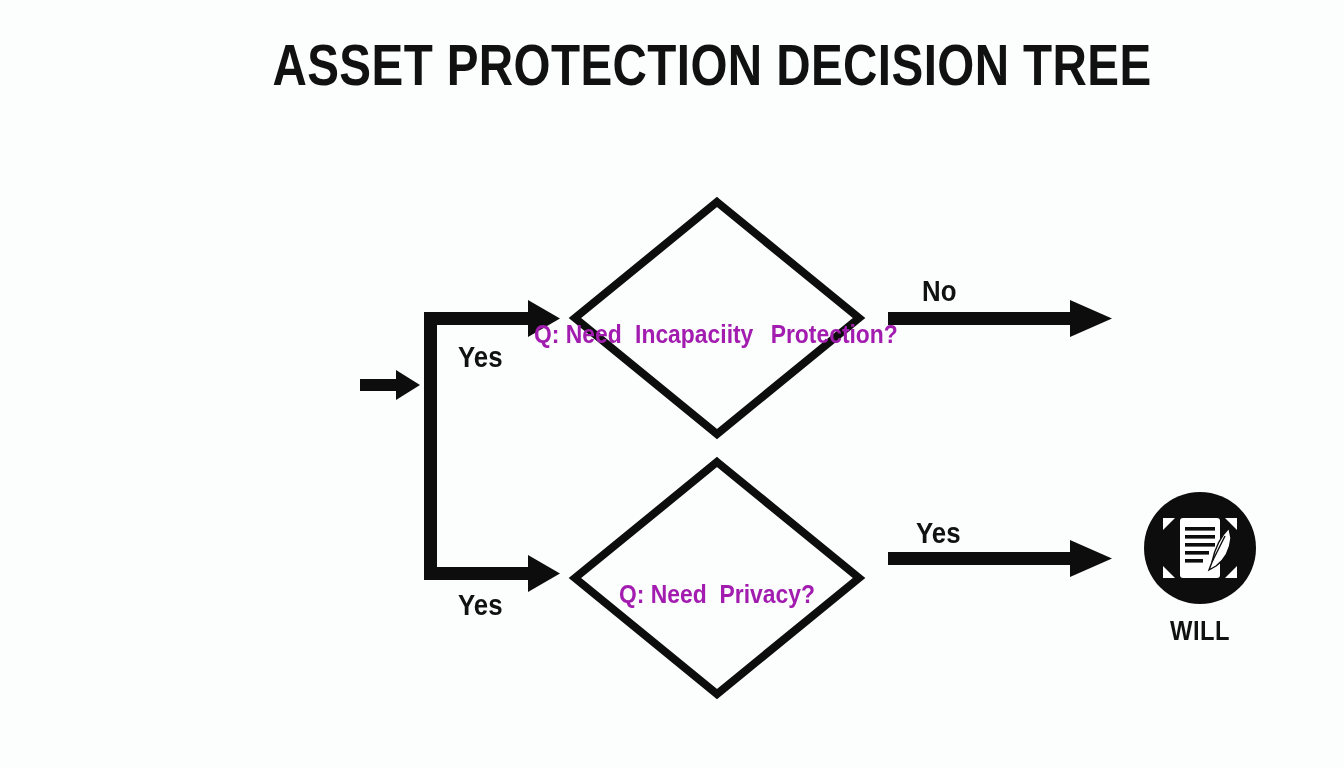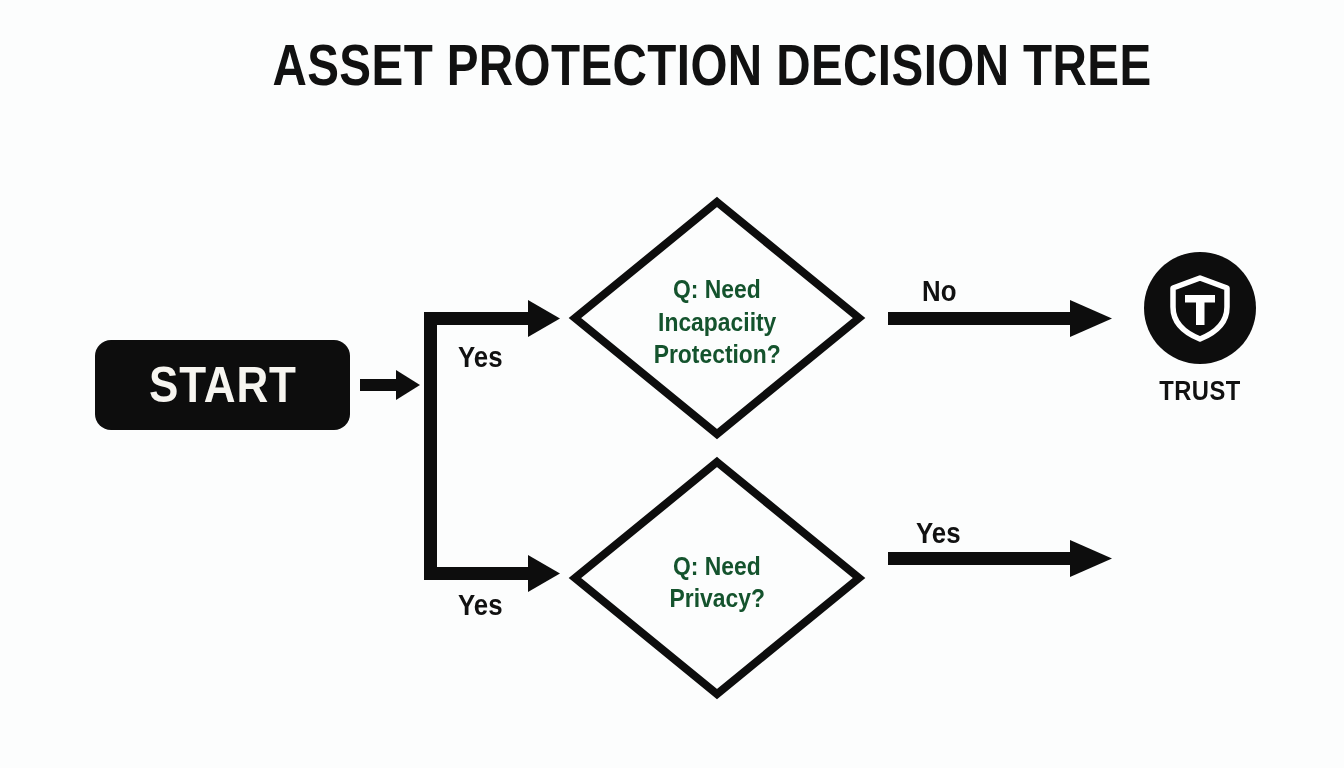--- a/index.html
+++ b/index.html
@@ -102,33 +102,33 @@
   .diamond-2 { left: 527px; top: 454px; }
 
   .diamond-wrap svg {
     position: absolute;
     left: 0;
     top: 0;
   }
   .diamond-text {
     position: absolute;
     left: 0;
-    top: 4px;
+    top: 16px;
     width: 300px;
     height: 248px;
     display: flex;
-    flex-direction: column;
+    flex-direction: row;
     align-items: center;
     justify-content: center;
     text-align: center;
     font-family: "Liberation Sans", sans-serif;
     font-weight: bold;
     font-size: 26px;
     line-height: 1.25;
-    color: #14532d;
+    color: #a21caf;
   }
   .diamond-text span {
     transform: scaleX(0.88);
     display: block;
     white-space: nowrap;
   }
 
   
   .outcome {
     position: absolute;
@@ -191,23 +191,20 @@
       <rect x="848" y="312" width="188" height="13" fill="#0d0d0d"></rect>
       <polygon points="1030,300 1072,318.5 1030,337" fill="#0d0d0d"></polygon>
     </g>
 
     <g>
       <rect x="848" y="552" width="188" height="13" fill="#0d0d0d"></rect>
       <polygon points="1030,540 1072,558.5 1030,577" fill="#0d0d0d"></polygon>
     </g>
   </svg>
 
-  <div class="start-node">
-    <div class="start-label">START</div>
-  </div>
 
   <div class="edge-label lbl-yes-top">Yes</div>
 
   <div class="edge-label lbl-yes-bot">Yes</div>
 
   <div class="edge-label lbl-no-right">No</div>
 
   <div class="edge-label lbl-yes-right">Yes</div>
 
   <div class="diamond-wrap diamond-1">
@@ -224,25 +221,38 @@
   <div class="diamond-wrap diamond-2">
     <svg width="300" height="248" viewBox="0 0 300 248">
       <polygon points="150,8 292,124 150,240 8,124" fill="none" stroke="#0d0d0d" stroke-width="8" stroke-linejoin="miter"></polygon>
     </svg>
     <div class="diamond-text">
       <span>Q: Need</span>
       <span>Privacy?</span>
     </div>
   </div>
 
-  <div class="outcome outcome-trust">
+
+  <div class="outcome outcome-will">
     <div class="outcome-circle">
-      <svg width="68" height="70" viewBox="0 0 68 70">
-        <path d="M34 5 L61 15 L61 34 C61 51 49 60 34 66 C19 60 7 51 7 34 L7 15 Z" fill="none" stroke="#ffffff" stroke-width="5.5" stroke-linejoin="round"></path>
-        <rect x="19" y="22" width="30" height="7.5" fill="#ffffff"></rect>
-        <rect x="30" y="22" width="8.5" height="30" fill="#ffffff"></rect>
+      <svg width="78" height="76" viewBox="0 0 78 76">
+
+        <polygon points="2,8 14,8 2,20" fill="#ffffff"></polygon>
+        <polygon points="76,8 64,8 76,20" fill="#ffffff"></polygon>
+        <polygon points="2,68 14,68 2,56" fill="#ffffff"></polygon>
+        <polygon points="76,68 64,68 76,56" fill="#ffffff"></polygon>
+
+        <rect x="19" y="8" width="40" height="60" rx="3" fill="#ffffff"></rect>
+
+        <rect x="24" y="17" width="30" height="3.6" fill="#0d0d0d"></rect>
+        <rect x="24" y="25" width="30" height="3.6" fill="#0d0d0d"></rect>
+        <rect x="24" y="33" width="30" height="3.6" fill="#0d0d0d"></rect>
+        <rect x="24" y="41" width="24" height="3.6" fill="#0d0d0d"></rect>
+        <rect x="24" y="49" width="18" height="3.6" fill="#0d0d0d"></rect>
+
+        <path d="M68 18 C60 26 54 38 51 52 L48 60 L55 56 C63 50 69 40 70 28 Z" fill="#ffffff" stroke="#0d0d0d" stroke-width="1.4"></path>
+        <path d="M51 52 L64 26" stroke="#0d0d0d" stroke-width="1.4" fill="none"></path>
       </svg>
     </div>
-    <div class="outcome-label">TRUST</div>
+    <div class="outcome-label">WILL</div>
   </div>
 
-
 </div>
 
 </body></html>

